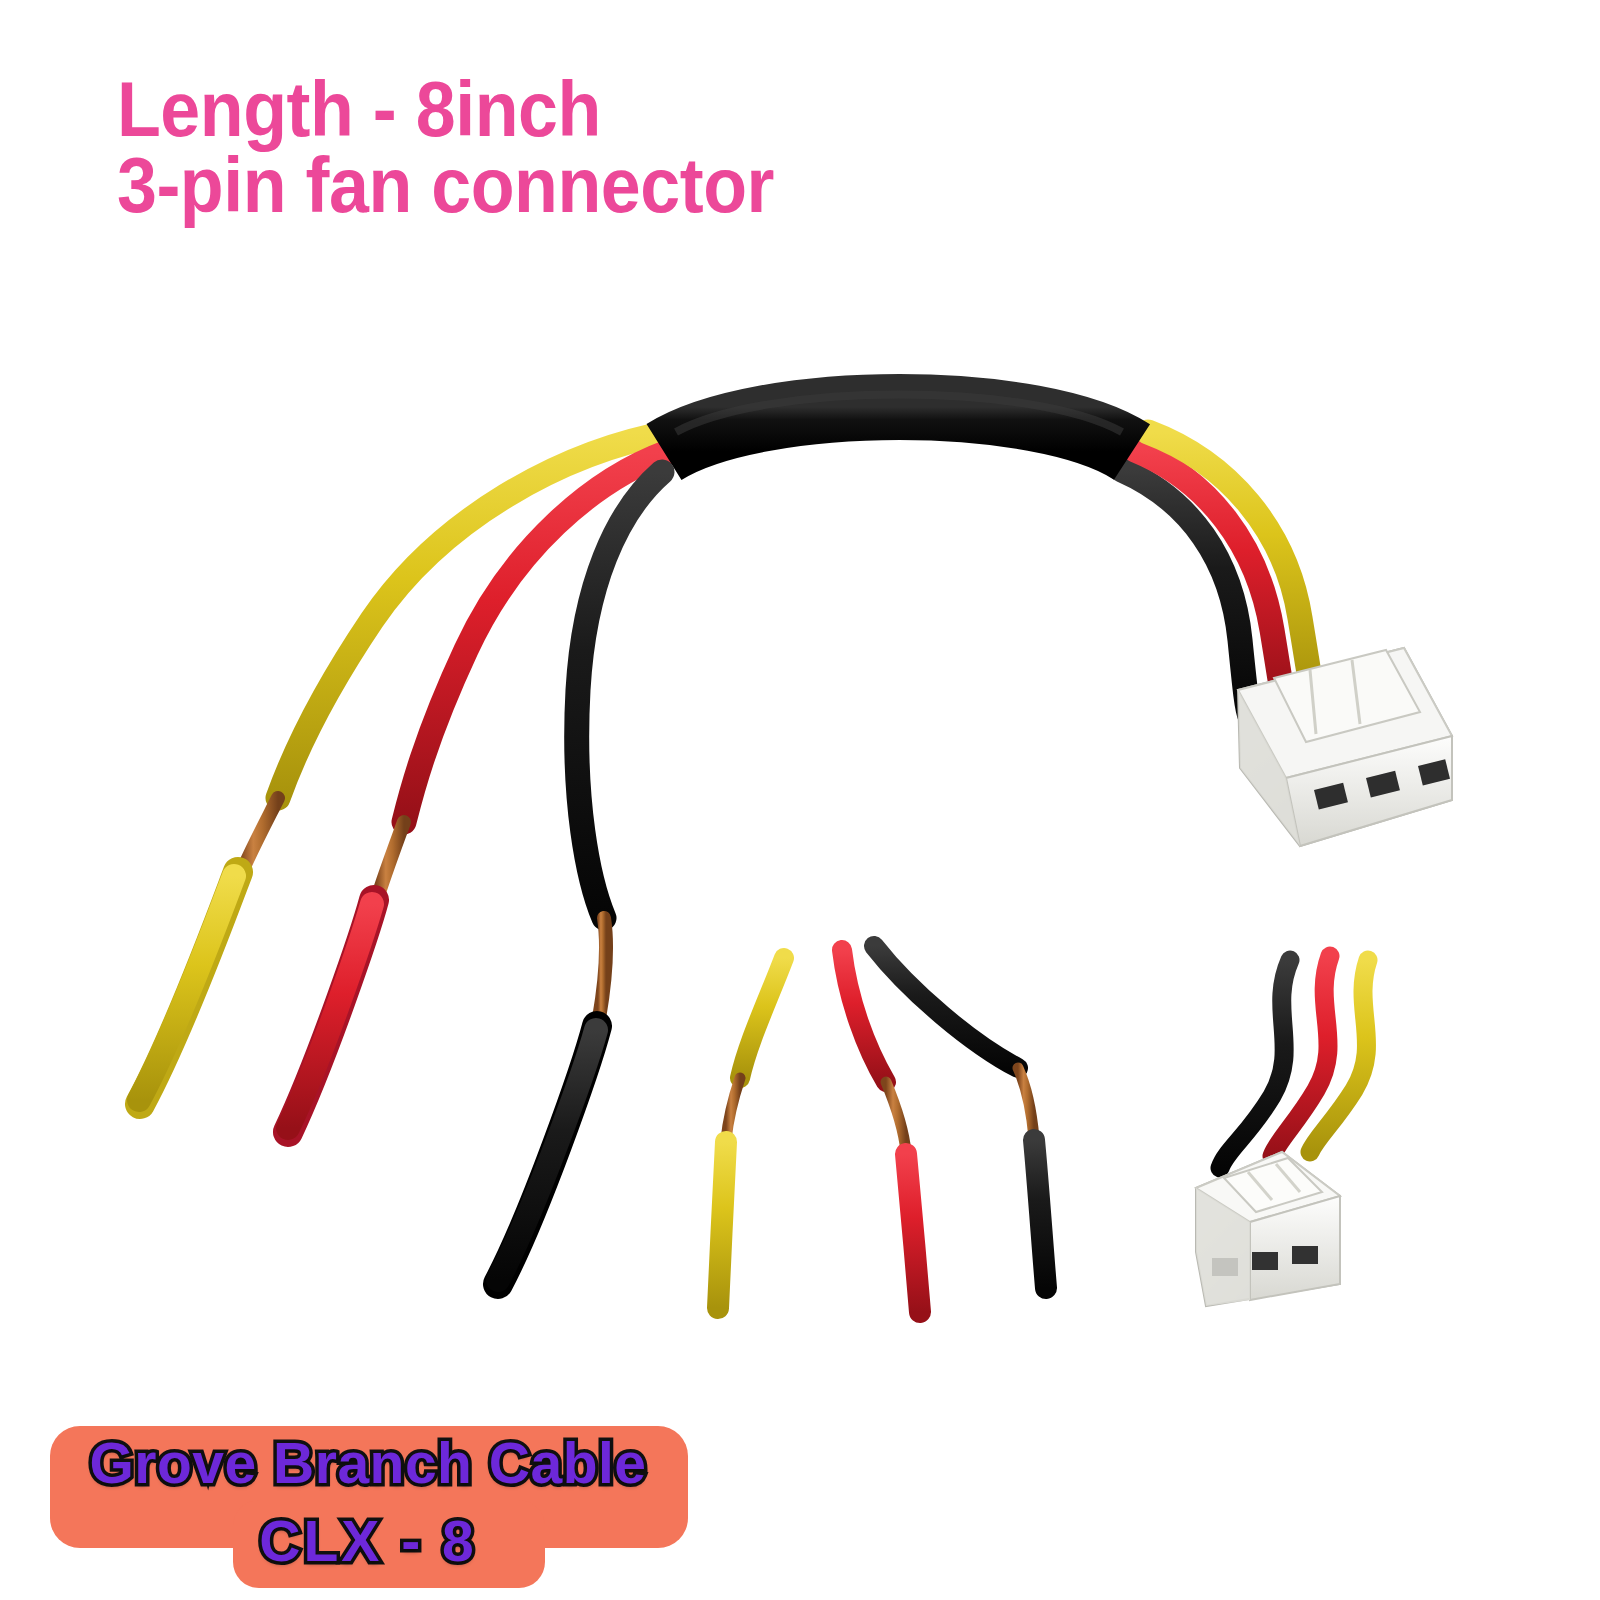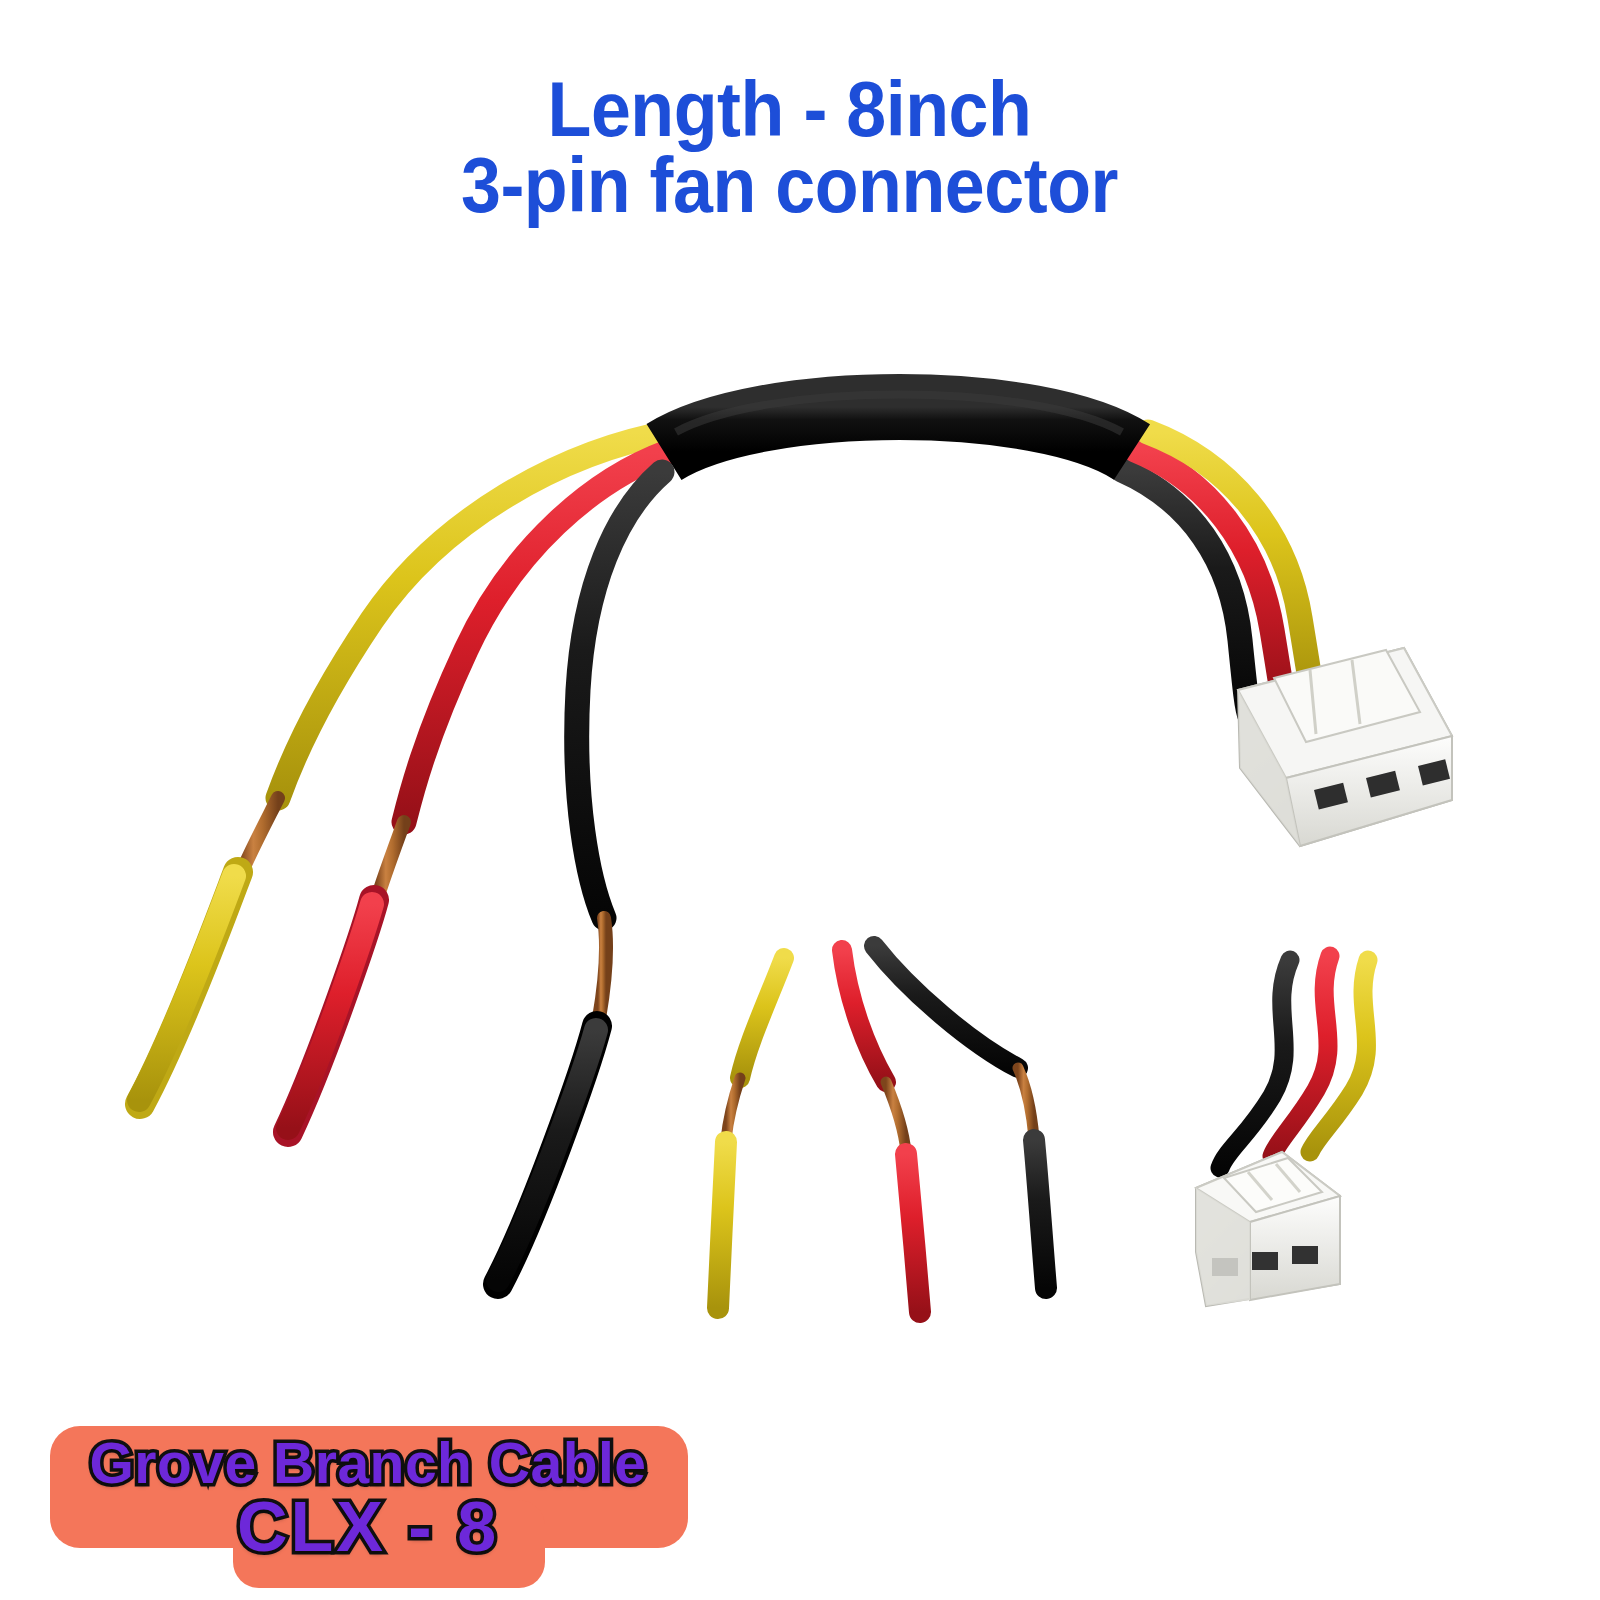--- a/index.html
+++ b/index.html
@@ -8,24 +8,24 @@
     font-family:"Liberation Sans", sans-serif;
     position:relative;overflow:hidden;
     -webkit-font-smoothing:antialiased;
   }
   #stage{position:absolute;inset:0;background:#ffffff;}
 
   
   .heading{
     position:absolute;
     left:0; top:72px; width:1462px;
-    text-align:center;
+    text-align:left;
     font-family:"Liberation Sans", sans-serif;
     font-weight:bold;
-    color:#1d4ed8;
+    color:#ec4899;
     line-height:0.97;
     letter-spacing:-0.5px;
   }
   .heading .l1{
     display:block;font-size:78px;
     transform:scaleX(0.92);transform-origin:100% 50%;
   }
   .heading .l2{
     display:block;font-size:78px;
     transform:scaleX(0.92);transform-origin:100% 50%;
@@ -54,21 +54,21 @@
     line-height:1.02;
     text-align:center;
   }
   .badge .bl1{
     font-size:57px;letter-spacing:0.5px;
     -webkit-text-stroke:7px #111;
     paint-order:stroke fill;
     text-shadow:0 3px 4px rgba(0,0,0,.35);
   }
   .badge .bl2{
-    font-size:70px;letter-spacing:3px;margin-top:0;
+    font-size:57px;letter-spacing:3px;margin-top:20px;
     -webkit-text-stroke:7px #111;
     paint-order:stroke fill;
     text-shadow:0 3px 4px rgba(0,0,0,.35);
   }
 </style>
 </head>
 <body>
 
 <div id="stage">
 

